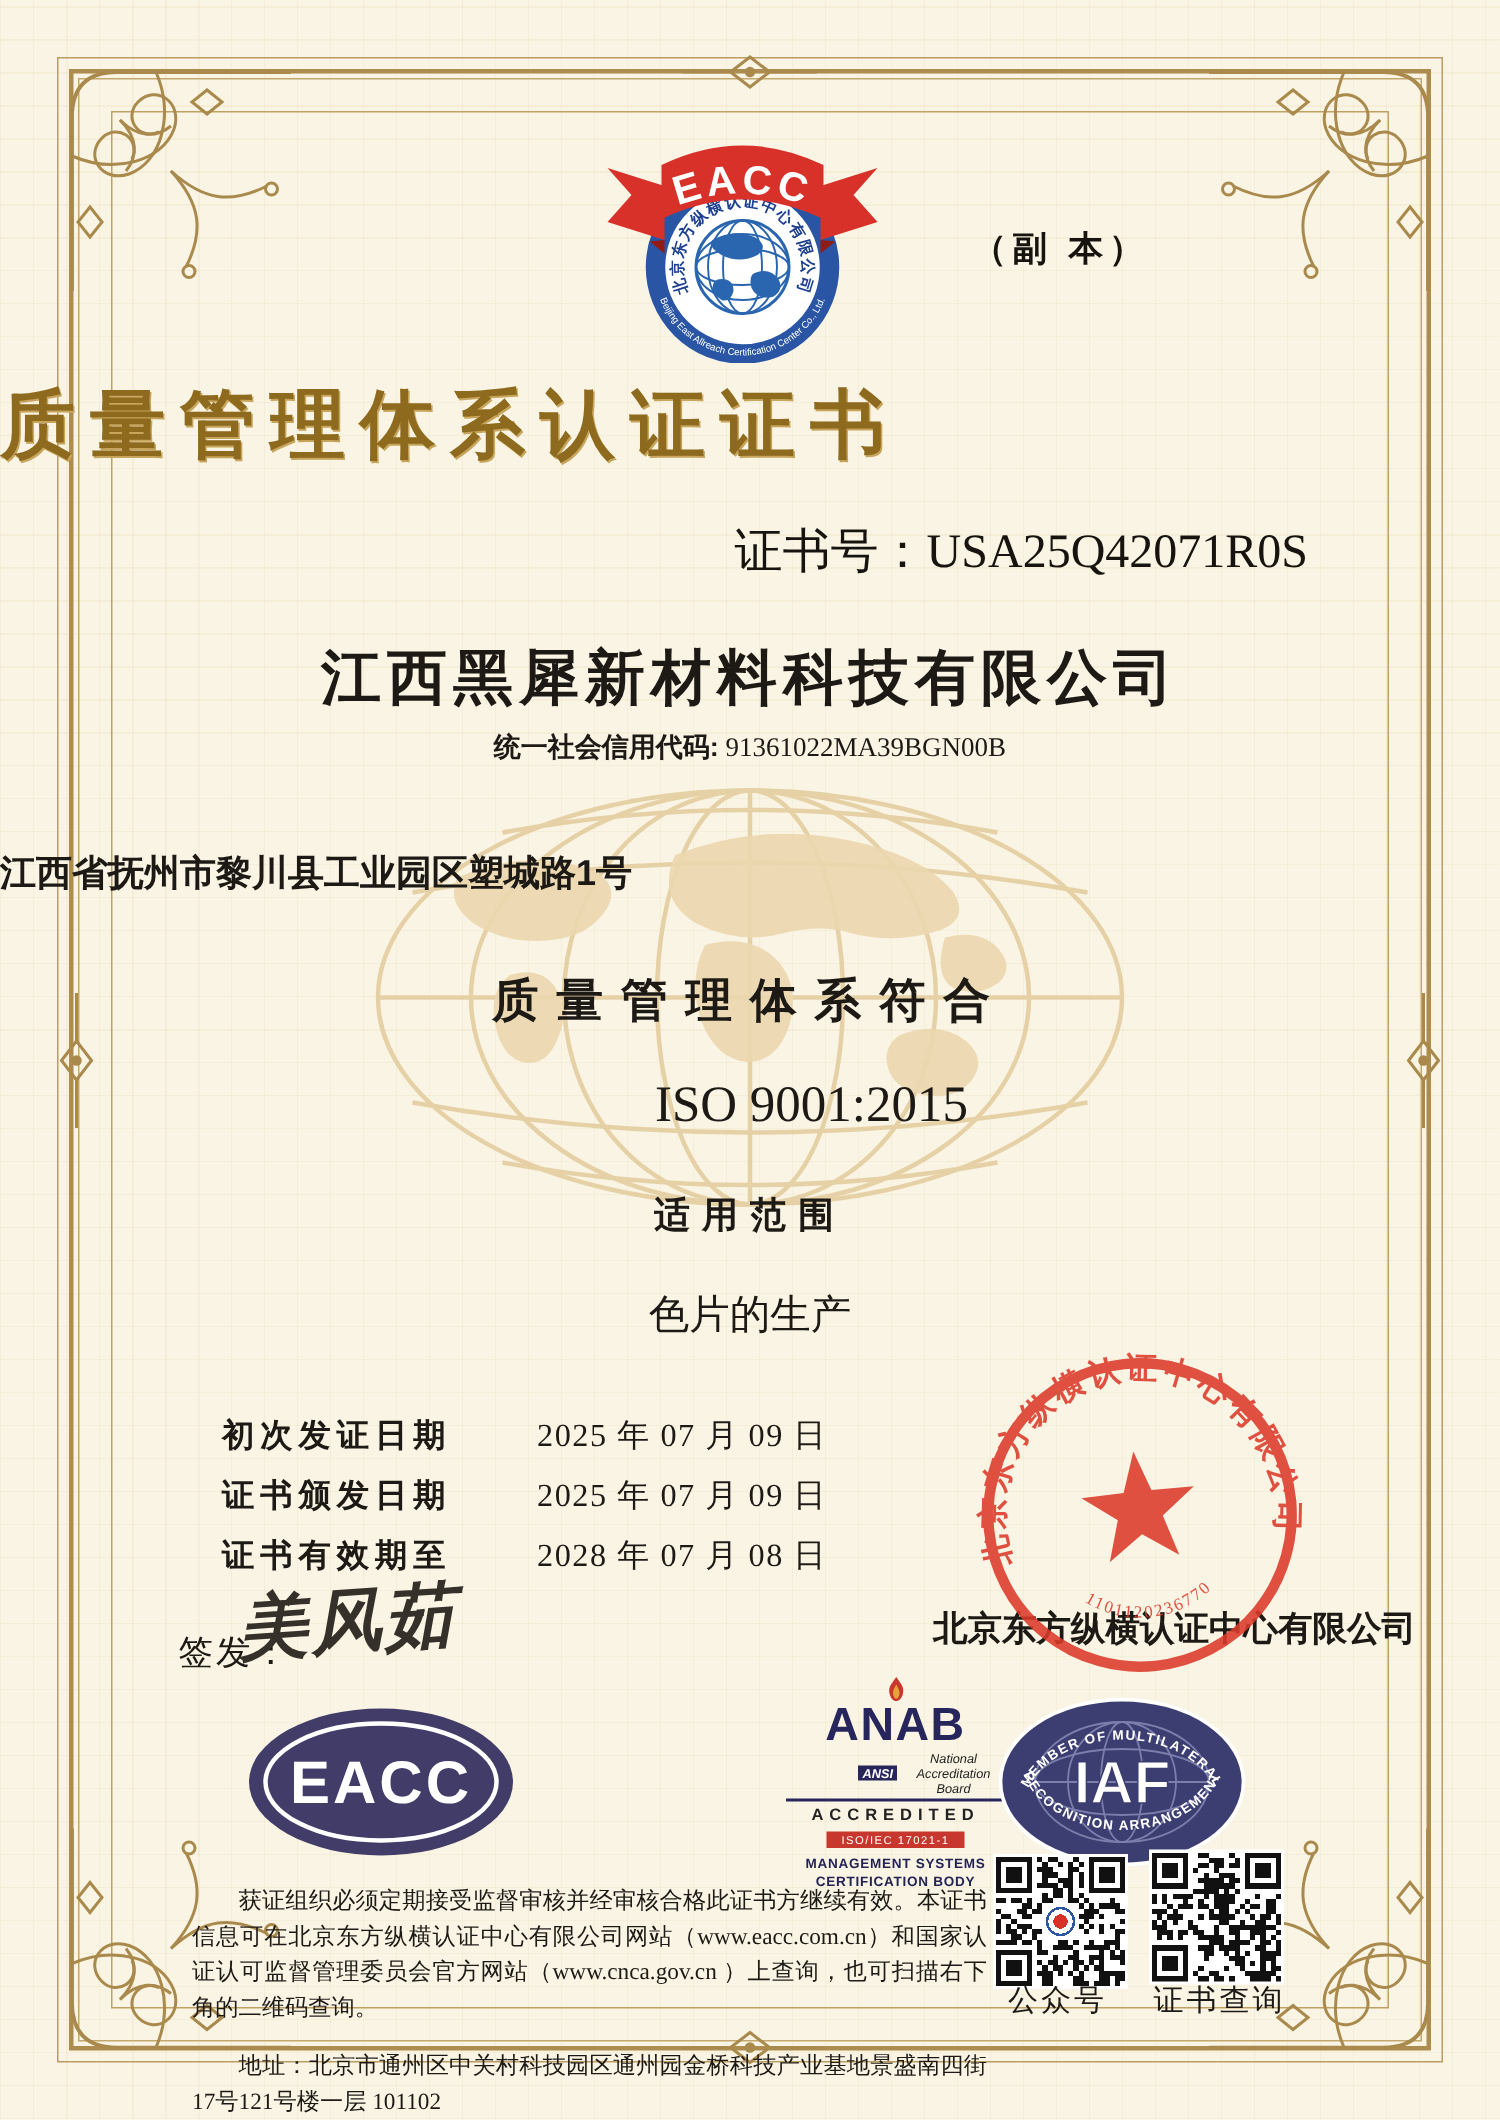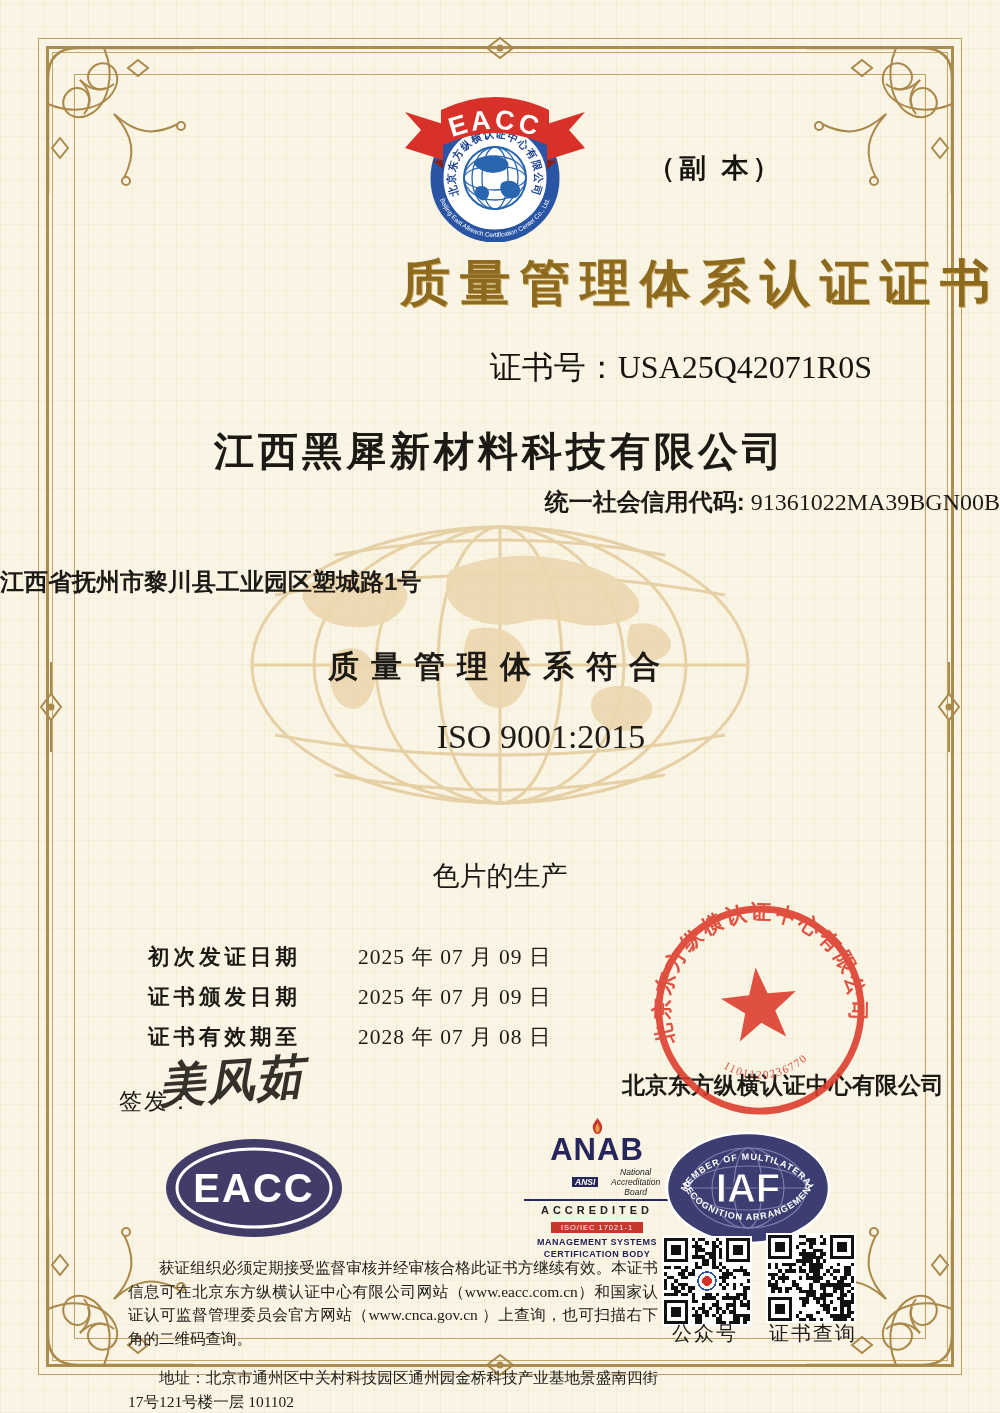--- a/index.html
+++ b/index.html
@@ -24,30 +24,30 @@
   .corner.br{bottom:42px; right:42px; transform:scale(-1,-1);}
   .edge-orn{position:absolute; width:90px; height:26px; pointer-events:none;}
   .edge-orn.top{top:35px; left:455px;}
   .edge-orn.bottom{bottom:35px; left:455px;}
   .edge-orn.left{top:694px; left:6px; transform:rotate(90deg);}
   .edge-orn.right{top:694px; right:6px; transform:rotate(90deg);}
   
   .watermark{position:absolute; left:245px; top:515px; width:510px; height:300px; opacity:.85; pointer-events:none;}
   
   .eacc-logo{position:absolute; left:383px; top:90px; width:228px; height:152px;}
-  .copy-label{position:absolute; left:648px; top:150px; font-size:27px; font-weight:bold;
+  .copy-label{position:absolute; left:648px; top:150px; font-size:23px; font-weight:bold;
     font-family:"Liberation Sans","DejaVu Sans",sans-serif; letter-spacing:4px; color:#17140f;}
-  .title{position:absolute; left:0; top:250px; width:100%; text-align:right;
+  .title{position:absolute; left:0; top:250px; width:100%; text-align:left;
     font-size:50px; font-weight:bold; letter-spacing:10px; color:#8d6a1e;
     text-shadow:1px 1px 0 #c8a55c;}
   .cert-no{position:absolute; top:346px; right:128px; font-size:32px; color:#17140f;}
   
   .company{position:absolute; left:0; top:424px; width:100%; text-align:center;
     font-family:"Liberation Sans","DejaVu Sans",sans-serif; font-weight:bold; font-size:40px; letter-spacing:4px;}
-  .credit{position:absolute; left:0; top:486px; width:100%; text-align:right; font-size:24px;}
+  .credit{position:absolute; left:0; top:486px; width:100%; text-align:center; font-size:18px;}
   .credit .lbl{font-family:"Liberation Sans","DejaVu Sans",sans-serif; font-weight:bold;}
   .address{position:absolute; left:0; top:566px; width:100%; text-align:left;
     font-family:"Liberation Sans","DejaVu Sans",sans-serif; font-weight:600; font-size:24px;}
   .statement{position:absolute; left:0; top:646px; width:100%; text-align:center;
     font-size:31px; font-weight:bold; letter-spacing:12px;}
   .standard{position:absolute; left:0; top:718px; width:100%; text-align:center; font-size:34px;padding-left:41px;}
   .scope-label{position:absolute; left:0; top:794px; width:100%; text-align:center;
     font-size:24px; font-weight:600; letter-spacing:8px;}
   .scope{position:absolute; left:0; top:858px; width:100%; text-align:center;
     font-family:"Liberation Sans","DejaVu Sans",sans-serif; font-size:27px;}
@@ -215,20 +215,21 @@
 
   <div class="company">江西黑犀新材料科技有限公司</div>
   <div class="credit">
     <span class="lbl">统一社会信用代码:</span>
     <span>91361022MA39BGN00B</span>
   </div>
   <div class="address">江西省抚州市黎川县工业园区塑城路1号</div>
 
   <div class="statement">质量管理体系符合</div>
   <div class="standard">ISO 9001:2015</div>
+  <div class="scope-label">适用范围</div>
   <div class="scope">色片的生产</div>
 
   <div class="dates">
     <div class="row">
       <span class="dlabel">初次发证日期</span>
       <span class="dvalue">2025 年 07 月 09 日</span>
     </div>
     <div class="row">
       <span class="dlabel">证书颁发日期</span>
       <span class="dvalue">2025 年 07 月 09 日</span>

